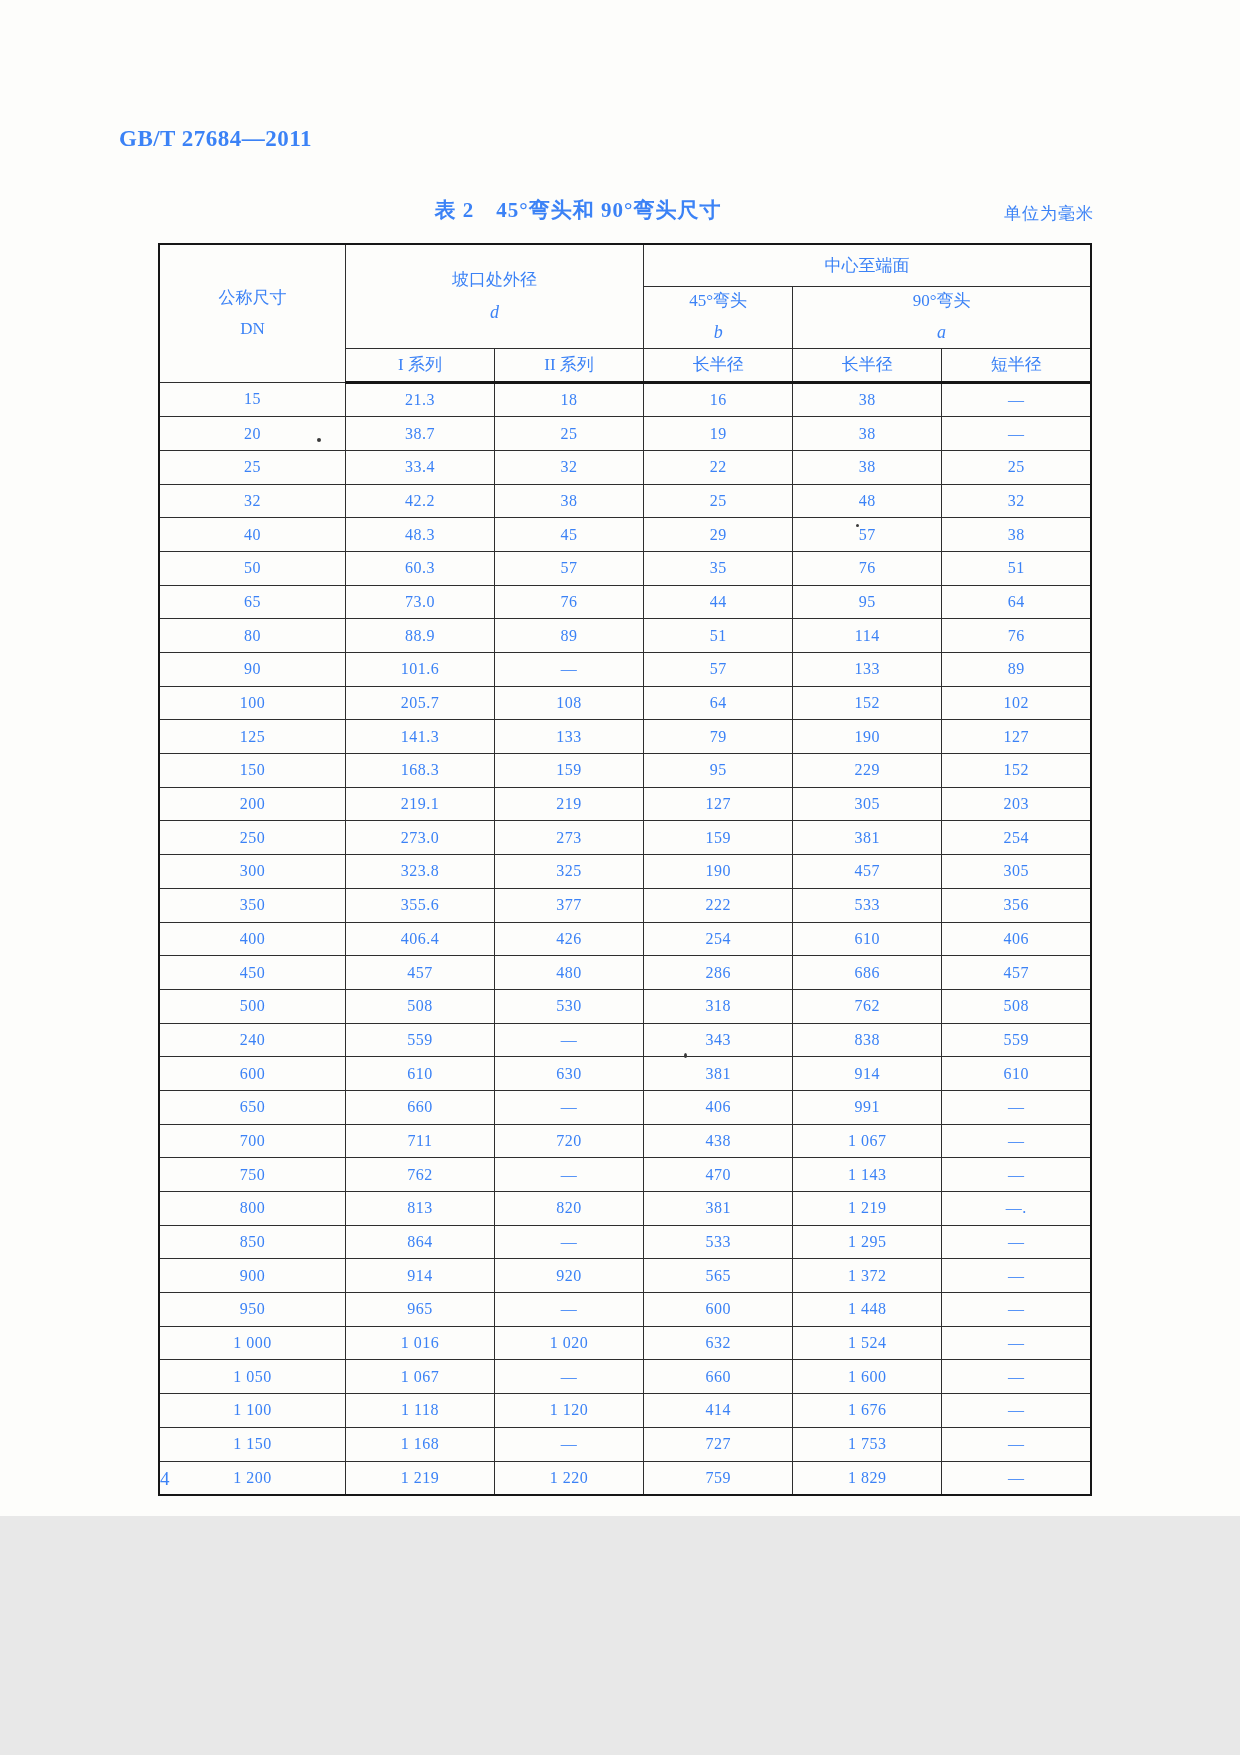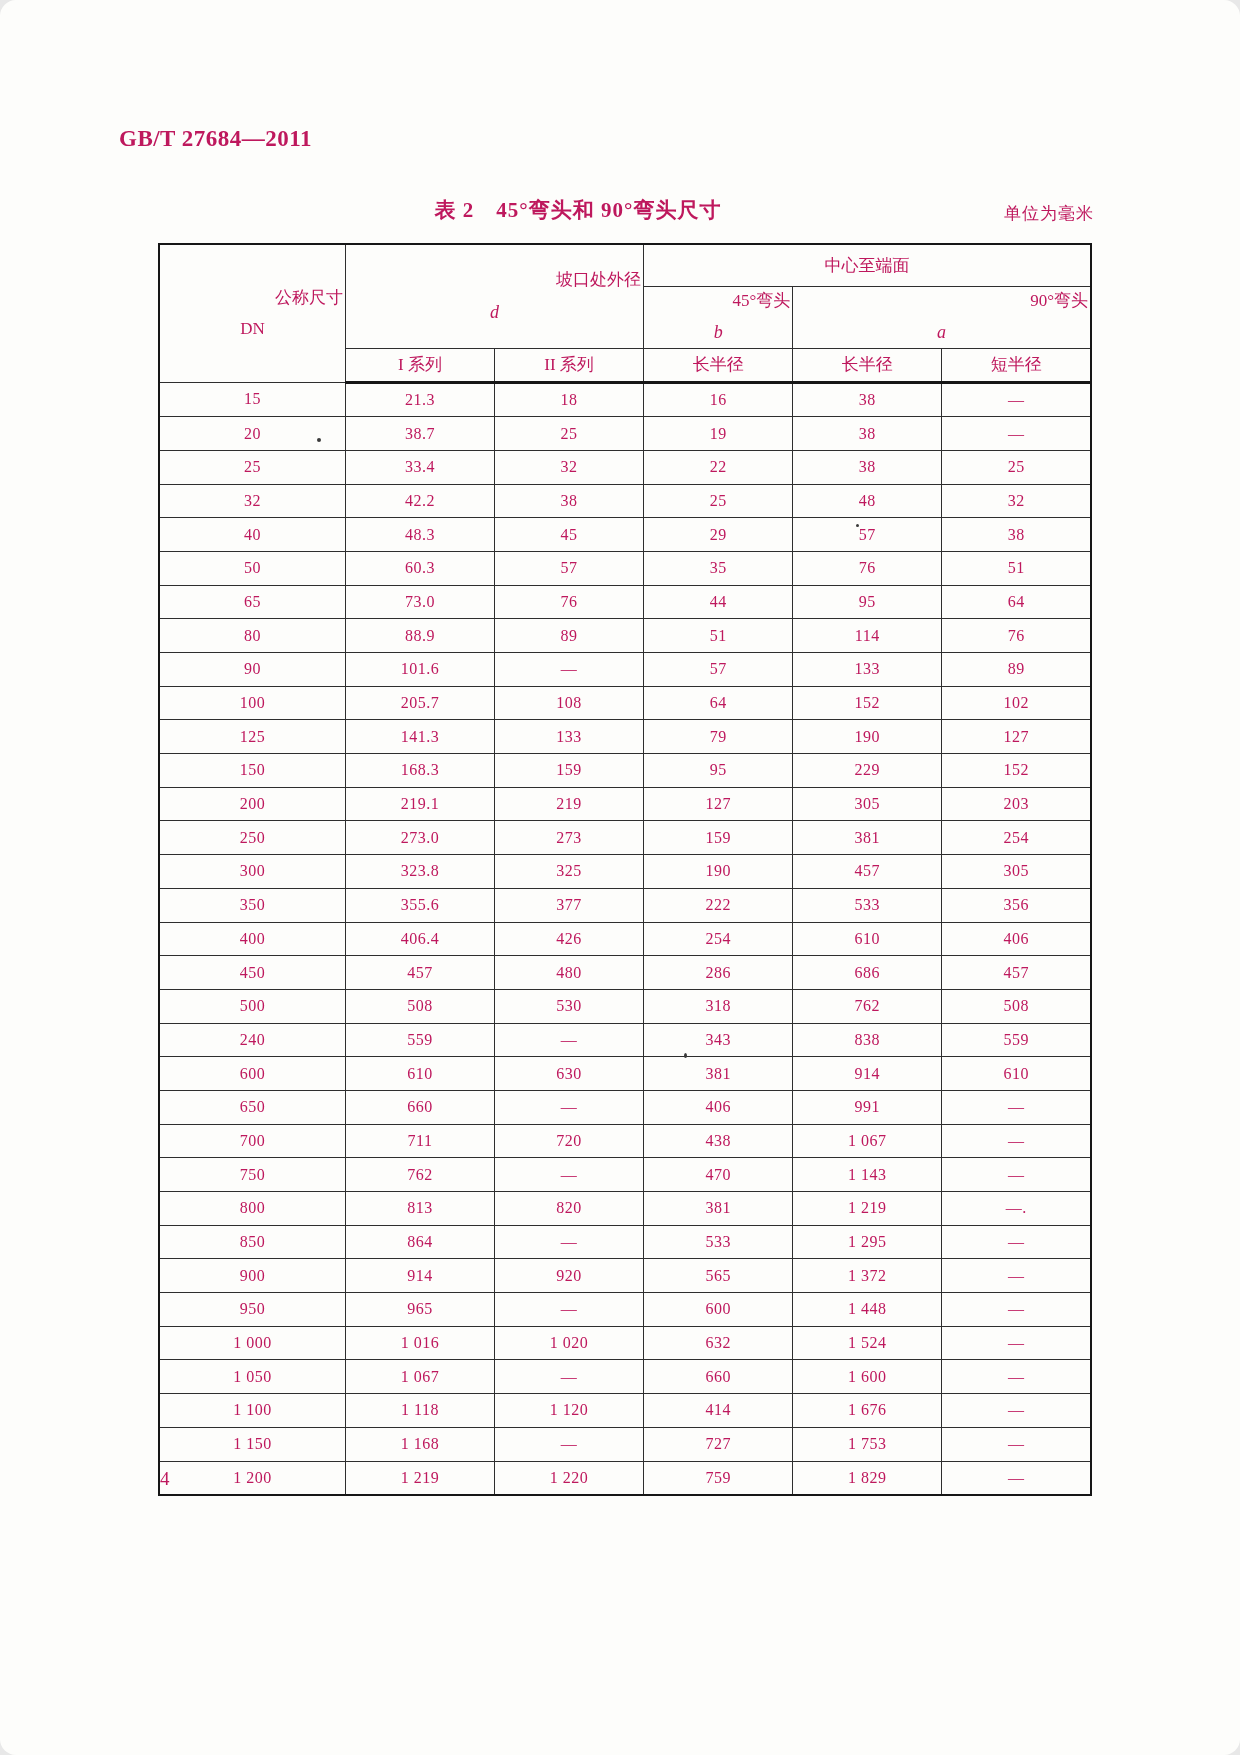--- a/index.html
+++ b/index.html
@@ -1,24 +1,23 @@
 <!DOCTYPE html>
 <html><head>
 <meta charset="utf-8">
 <style>
   html,body { margin:0; padding:0; background:#e8e8e8; }
   .page {
     position:relative;
-    width:1240px; height:1755px;
+    width:1240px; height:1516px;
     margin:0 auto;
     background:#fdfdfb;
     font-family:"Liberation Serif","DejaVu Serif",serif;
-    color:#be185d;
+    color:#3b82f6;
     overflow:hidden;
-    border-radius:16px;
   }
   .doc-number {
     position:absolute; left:119px; top:126px;
     font-size:23px; font-weight:bold; letter-spacing:0.5px;
     white-space:nowrap;
   }
   .table-title {
     position:absolute; left:578px; top:196px;
     transform:translateX(-50%);
     font-size:21px; font-weight:bold; letter-spacing:1px;
@@ -46,21 +45,21 @@
     padding:0 2px;
     line-height:1.25;
   }
   .dim-table { border:2px solid #161616; }
   .dim-table thead th { font-size:17px; }
   .dim-table thead tr.h1 { height:42px; }
   .dim-table thead tr.h2 { height:62px; }
   .dim-table thead tr.h3 { height:34px; }
   .dim-table thead tr.h3 th { border-bottom:3px solid #161616;margin-top:32px; }
   .dim-table tbody td { height:32.7px; letter-spacing:0.5px; }
-  .two-line .l1 { display:block;text-align:right; }
+  .two-line .l1 { display:block; }
   .two-line .l2 { display:block; margin-top:10px; }
   .var { font-style:italic; font-family:"Liberation Serif","DejaVu Serif",serif; font-size:18px; }
   .page-number {
     position:absolute; left:160px; top:1468px;
     font-size:19px;
   }
   .speck { position:absolute; background:#3a3a3a; border-radius:50%; }
   .speck.s1 { left:317px; top:438px; width:4px; height:4px; }
   .speck.s2 { left:856px; top:524px; width:3px; height:3px; }
   .speck.s3 { left:684px; top:1053px; width:3px; height:5px; }

